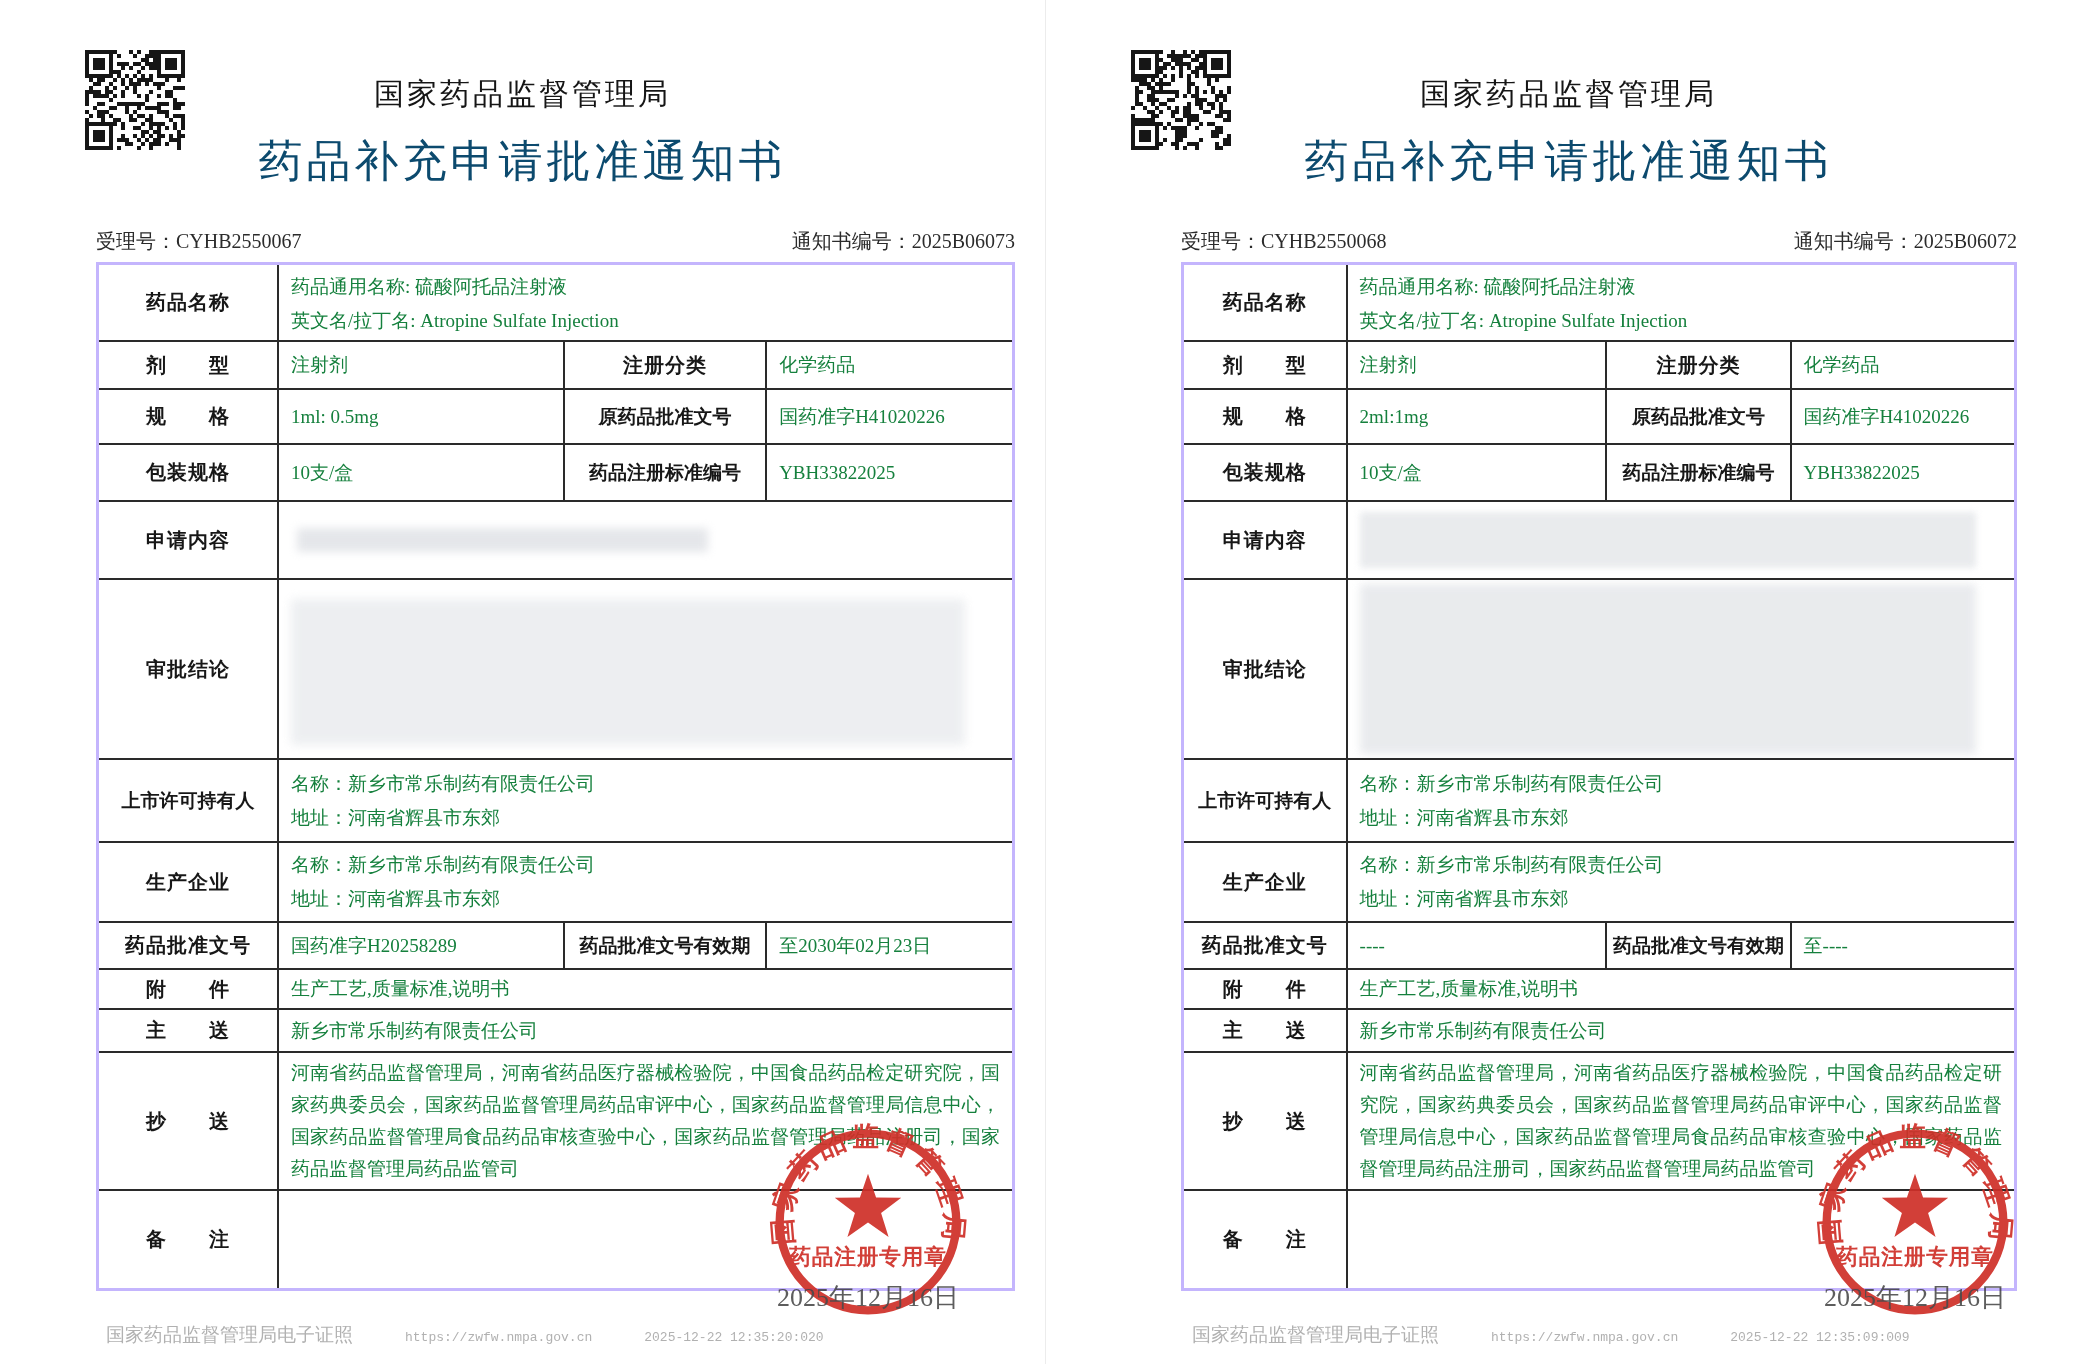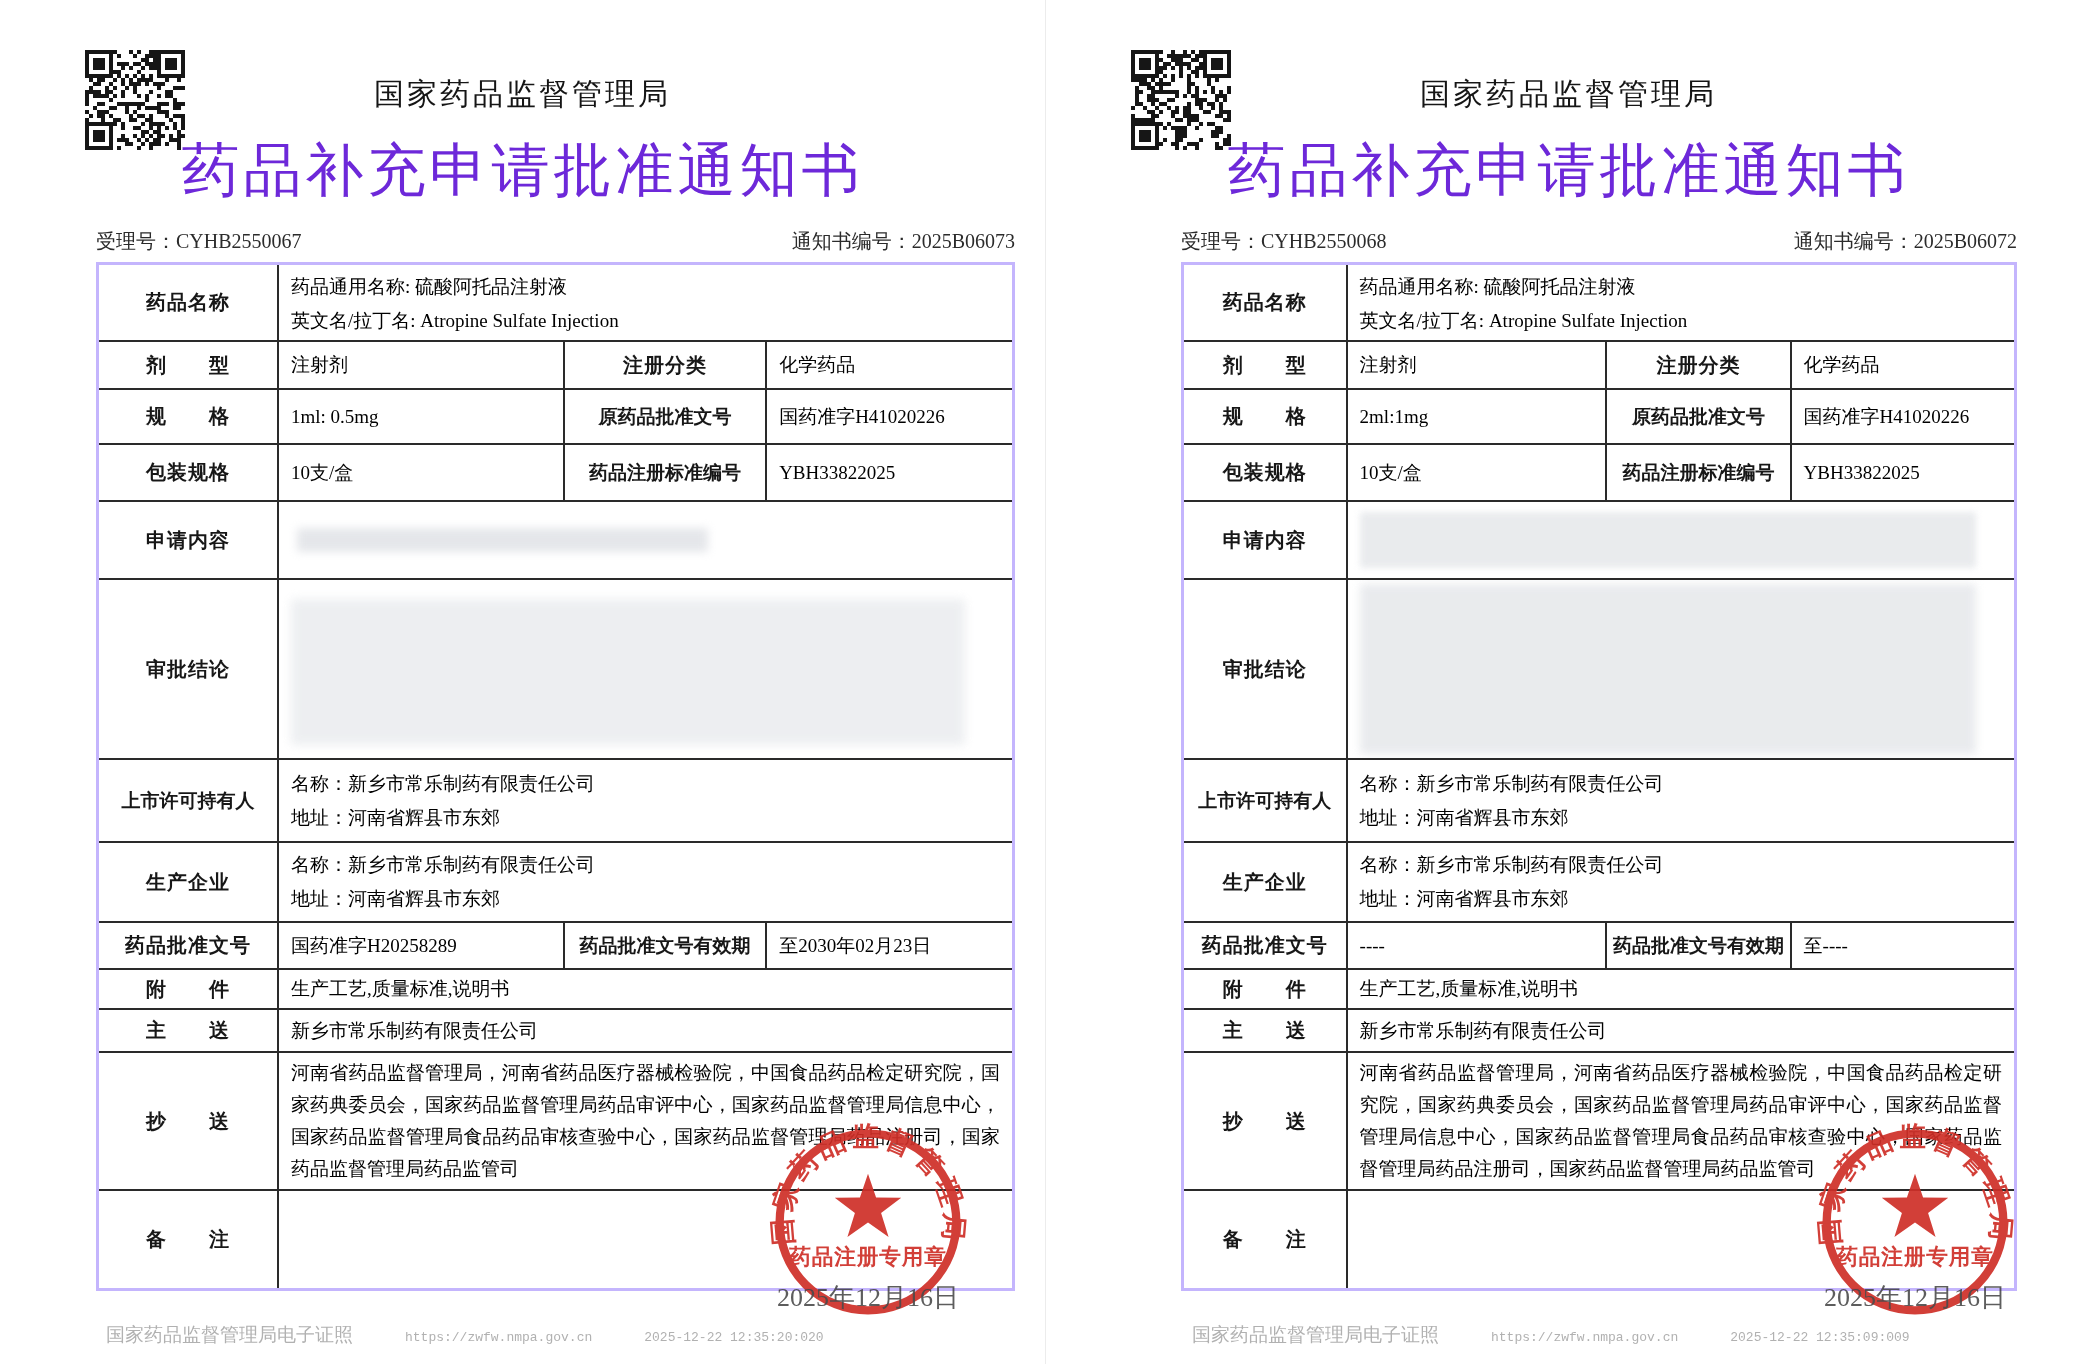--- a/index.html
+++ b/index.html
@@ -12,35 +12,35 @@
   .page.p2{width:1046px;border-left:1px solid #ececec;}
 
   
   .qr{position:absolute;left:85px;top:50px;width:100px;height:100px;
       display:grid;grid-template-columns:repeat(25,1fr);grid-auto-rows:1fr;background:#fff;}
   .qr div.on{background:#161616;}
 
   
   .agency{position:absolute;left:0;right:0;top:74px;text-align:center;font-size:30px;letter-spacing:3px;color:#151515;}
   .doc-title{position:absolute;left:0;right:0;top:132px;margin:0;text-align:center;
-             font-size:58px;font-weight:normal;letter-spacing:4px;color:#6d28d9;}
+             font-size:44px;font-weight:normal;letter-spacing:4px;color:#0c4a6e;}
 
   
   .content{position:absolute;top:228px;}
   .p1 .content{left:96px;width:919px;}
   .p2 .content{left:135px;width:836px;}
 
   .meta{display:flex;justify-content:space-between;align-items:flex-start;height:34px;font-size:20px;color:#2b2b2b;}
 
   table.doc{border-collapse:collapse;width:100%;table-layout:fixed;border:3px solid #c4b5fd;}
   table.doc td{border:2px solid #2a2a2a;overflow:hidden;}
   col.c1{width:19.7%;} col.c2{width:31.2%;} col.c3{width:22.1%;} col.c4{width:27%;}
   .lbl{font-weight:bold;text-align:center;font-size:20px;color:#171717;letter-spacing:1px;}
   .lbl.sm{font-size:19px;letter-spacing:0;}
-  .val{font-size:19px;padding:2px 12px;color:#000000;text-align:left;}
+  .val{font-size:19px;padding:2px 12px;color:#15803d;text-align:left;}
   .val .line{line-height:34px;}
   .r1{height:75px;}.r2{height:48px;}.r3{height:55px;}.r4{height:57px;}
   .r5{height:78px;}.r6{height:180px;}.r7{height:83px;}.r8{height:80px;margin-top:32px;}
   .r9{height:47px;}.r10{height:40px;}.r11{height:43px;}.r12{height:117px;}.r13{height:99px;}
   .r1 td.val{vertical-align:top;padding-top:5px;}
   .cc{font-size:19px;line-height:32px;text-align:justify;padding:4px 12px;}
 
   
   .redact{border-radius:2px;}
   .p1 .redact-app{width:58%;height:24px;margin-left:6px;background:#c6cad2;opacity:.45;filter:blur(4px);}

